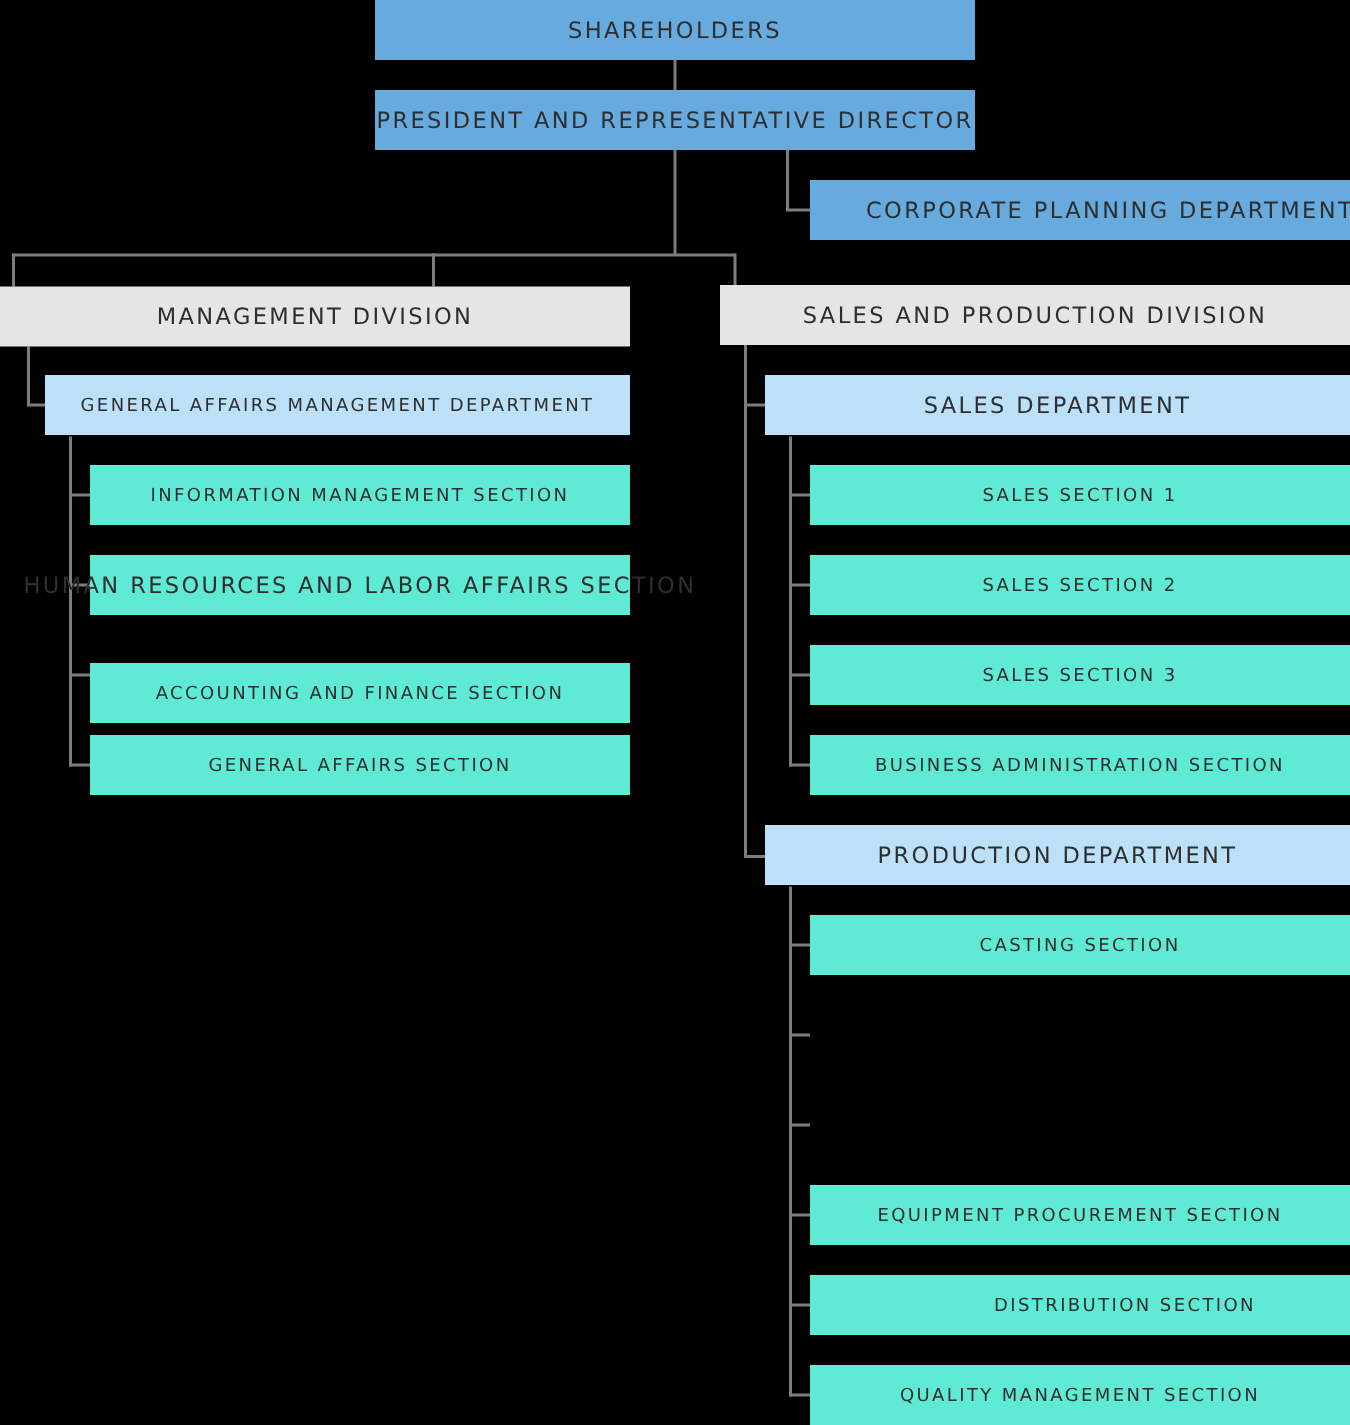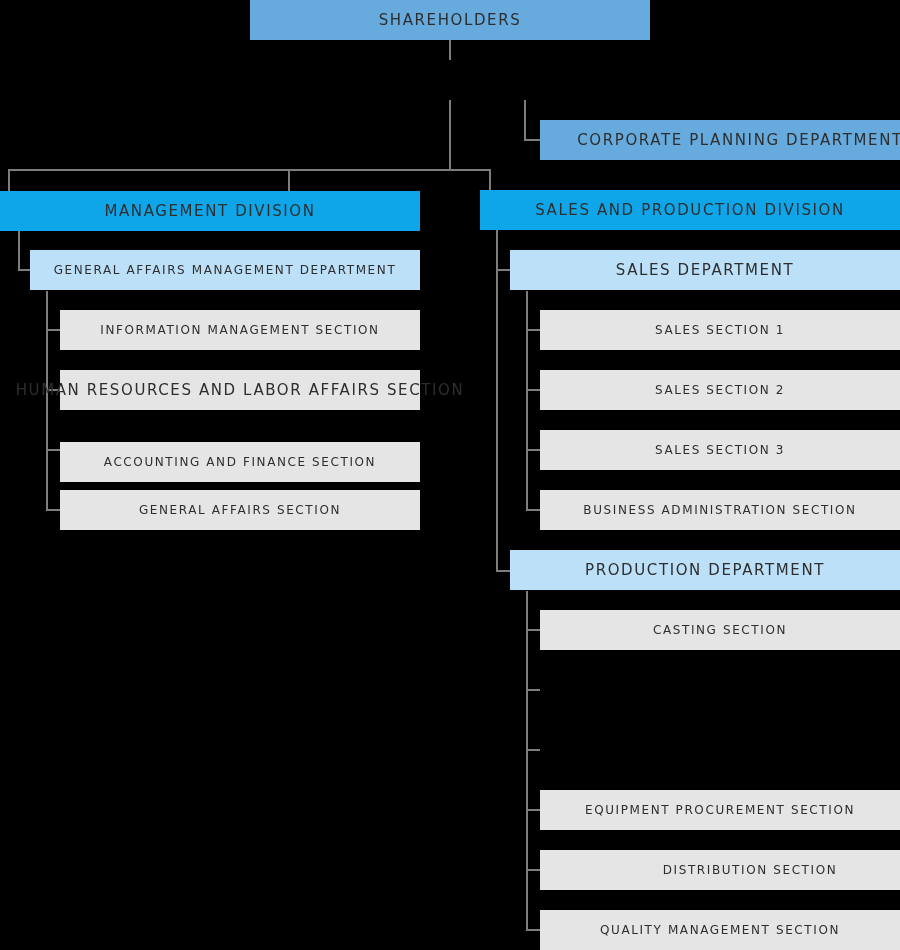--- a/index.html
+++ b/index.html
@@ -13,23 +13,23 @@
     position:absolute;
     display:flex;align-items:center;justify-content:center;
     box-sizing:border-box;
     color:#2e2e2e;
     letter-spacing:1.6px;
     white-space:nowrap;
     text-transform:uppercase;
     z-index:3;
   }
   .tier-top      { background:#66AADE; }
-  .tier-division { background:#0ea5e9; }
+  .tier-division { background:#e5e5e5; }
   .tier-dept     { background:#BCE0F7; }
-  .tier-section  { background:#e5e5e5; }
+  .tier-section  { background:#5eead4; }
 
   .fs15{font-size:15px;}
   .fs14{font-size:12px;}
   .fs13p5{font-size:15px;}
 
   .ln{position:absolute;background:#7d7d7d;z-index:1;}
   .lnh{height:2px;}
   .lnv{width:2px;}
 </style>
 </head>
@@ -74,20 +74,23 @@
   <div class="ln lnh" style="left:526px;top:689px;width:14px;"></div>
   <div class="ln lnh" style="left:526px;top:749px;width:14px;"></div>
   <div class="ln lnh" style="left:526px;top:809px;width:14px;"></div>
   <div class="ln lnh" style="left:526px;top:869px;width:14px;"></div>
   <div class="ln lnh" style="left:526px;top:929px;width:14px;"></div>
 
   <div class="box tier-top fs15" style="left:250px;top:0px;width:400px;height:40px;">
     <span>SHAREHOLDERS</span>
   </div>
 
+  <div class="box tier-top fs15" style="left:250px;top:60px;width:400px;height:40px;">
+    <span>PRESIDENT AND REPRESENTATIVE DIRECTOR</span>
+  </div>
 
   <div class="box tier-top fs15" style="left:540px;top:120px;width:400px;height:40px;">
     <span>CORPORATE PLANNING DEPARTMENT</span>
   </div>
 
   <div class="box tier-division fs15" style="left:0px;top:191px;width:420px;height:40px;">
     <span>MANAGEMENT DIVISION</span>
   </div>
 
   <div class="box tier-division fs15" style="left:480px;top:190px;width:420px;height:40px;">

